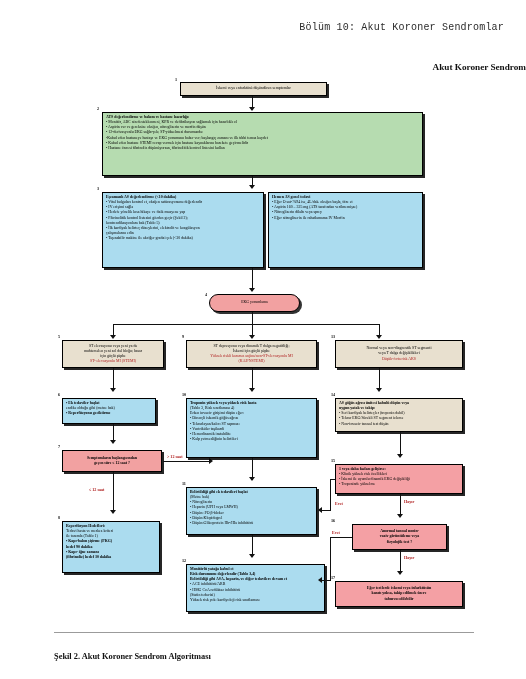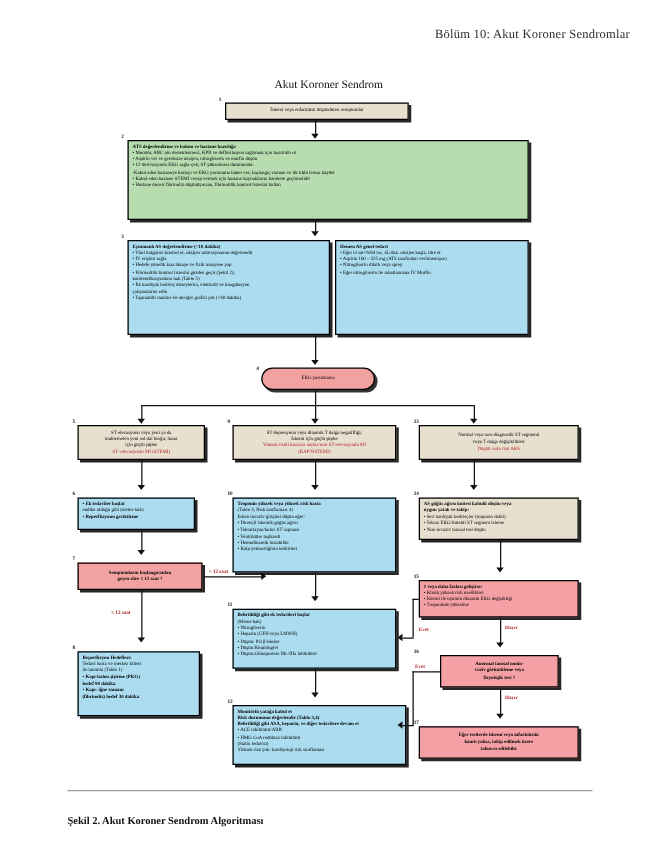--- a/index.html
+++ b/index.html
@@ -7,25 +7,25 @@
     width:526px;height:679px;
     background:#ffffff;
     font-family:"Liberation Serif", serif;
     color:#000;
     position:relative;
     overflow:hidden;
   }
   .page-header{
     position:absolute; top:22px; right:22px;
     font-size:10px; letter-spacing:.2px; color:#2b2b2b;
-    font-family:Liberation Serif, serif;
+    font-family:Liberation Mono, monospace;
   }
   .chart-title{
-    position:absolute; top:62px; left:0; width:526px; text-align:center;
-    font-size:9.2px; font-weight:normal; color:#111;
+    position:absolute; top:62px; left:0; width:526px; text-align:right;
+    font-size:9.2px; font-weight:bold; color:#111;
   }
   .fig-caption{
     position:absolute; left:54px; bottom:18px;
     font-size:8.4px; font-weight:bold; color:#111;
   }
   .rule{position:absolute;left:54px;width:420px;height:1px;background:#9b9b9b;}
   
   .node{
     position:absolute;
     box-sizing:border-box;

